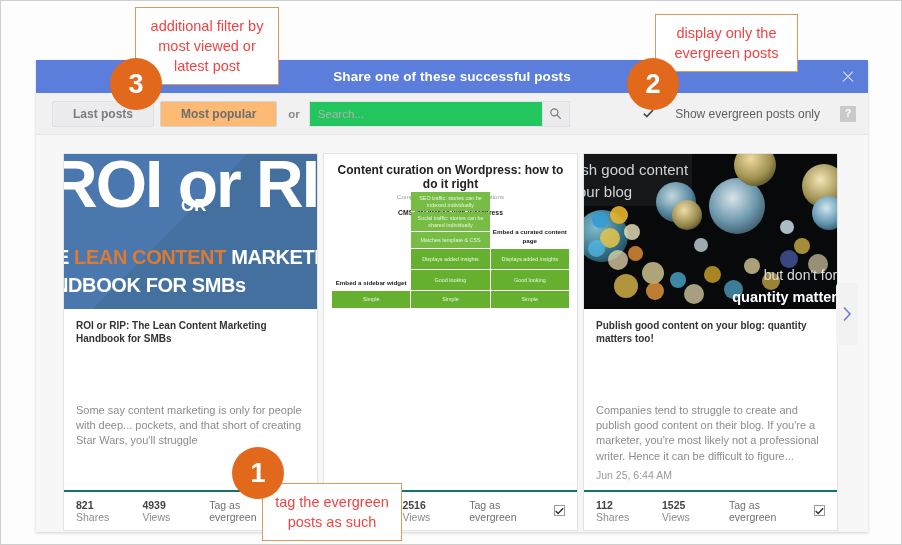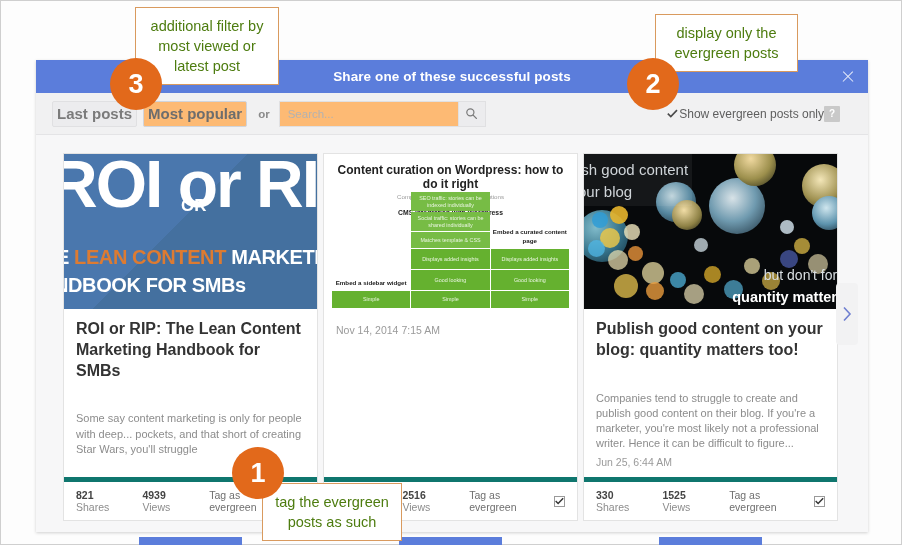--- a/index.html
+++ b/index.html
@@ -56,24 +56,24 @@
   .toolbar{
     height:42px;
     background:#f1f1f2;
     border-bottom:1px solid #e4e4e6;
     display:flex;align-items:center;
     padding:0 16px;
     box-sizing:border-box;
     position:relative;
   }
   .filter-btn{
-    font-size:15px;
+    font-size:12px;
     font-weight:bold;
     color:#7b7b7b;
-    padding:6px 4px;
+    padding:6px 20px;
     border-radius:2px;
     background:#ececee;
     border:1px solid #e0e0e2;
     cursor:pointer;
     line-height:1;
     box-sizing:border-box;
     height:26px;
     display:flex;align-items:center;
   }
   .filter-btn.active{
@@ -84,44 +84,44 @@
   .or-text{
     font-size:11.5px;color:#8a8a8a;
     margin:0 9px 0 11px;
     font-weight:bold;
   }
   .search-wrap{
     display:flex;align-items:center;
     height:26px;
   }
   .search-input{
-    width:179px;height:26px;
+    width:233px;height:26px;
     border:1px solid #e0e0e2;
-    background:#fdba74;
+    background:#22c55e;
     font-size:11.5px;
     color:#444;
     padding:0 8px;
     box-sizing:border-box;
     outline:none;
     font-family:"Liberation Sans", sans-serif;
     border-right:none;
   }
   .search-input::placeholder{color:#b2b2b2;}
   .search-btn{
     width:28px;height:26px;
     background:#ececee;
     border:1px solid #e0e0e2;
     display:flex;align-items:center;justify-content:center;
     cursor:pointer;
     box-sizing:border-box;
   }
   .evergreen-toggle{
     position:absolute;
-    right:28px;top:50%;transform:translateY(-50%);
-    display:flex;align-items:center;gap:0;
+    right:12px;top:50%;transform:translateY(-50%);
+    display:flex;align-items:center;gap:20px;
   }
   .tick-box{
     width:13px;height:13px;
     display:flex;align-items:center;justify-content:center;
     cursor:pointer;
   }
   .tick-box svg{display:block;}
   .evergreen-label{
     font-size:12px;color:#5e5e5e;
   }
@@ -160,41 +160,41 @@
     width:100%;height:155px;
     position:relative;overflow:hidden;
     background:#ddd;
   }
   .card-body{
     padding:10px 12px 0 12px;
     flex:1;
     display:flex;flex-direction:column;
   }
   .card-title{
-    font-size:16px;
+    font-size:10px;
     font-weight:bold;
     color:#333333;
     line-height:1.3;
-    margin:0 0 8px 0;
+    margin:0 0 24px 0;
     min-height:38px;
   }
   .card-excerpt{
     font-size:11px;
     color:#8c8c8c;
     line-height:1.38;
     margin:22px 0 0 0;
     flex:1;
   }
   .card-date{
     font-size:10.5px;
     color:#9a9a9a;
     margin:5px 0 9px 0;
   }
   .card-footer{
-    border-top:5px solid #0f766e;
+    border-top:2px solid #0f766e;
     padding:7px 12px;
     display:flex;align-items:center;
     font-size:10.5px;
     color:#8c8c8c;
   }
   .stat-num{font-weight:bold;color:#444;}
   .stat{margin-right:14px;}
   .tag-evergreen{
     margin-left:auto;
     display:flex;align-items:center;gap:6px;
@@ -309,21 +309,21 @@
   }
   .bub{position:absolute;border-radius:50%;}
 
   
   .anno{
     position:absolute;
     background:#ffffff;
     border:1px solid #d99a5e;
     text-align:center;
     font-size:14.5px;
-    color:#4d7c0f;
+    color:#ef4444;
     line-height:1.38;
     padding:8px 10px;
     box-sizing:border-box;
     z-index:40;
   }
   .badge{
     position:absolute;
     width:52px;height:52px;
     border-radius:50%;
     background:#e2691b;
@@ -432,21 +432,20 @@
               <div class="col">
                 <div class="lbl">Embed a curated content page</div>
                 <div class="blk" style="height:20px">Displays added insights</div>
                 <div class="blk" style="height:20px">Good looking</div>
                 <div class="blk" style="height:17px">Simple</div>
               </div>
             </div>
           </div>
         </div>
         <div class="card-body">
-          <div class="card-date">Nov 14, 2014 7:15 AM</div>
         </div>
         <div class="card-footer">
           <span class="stat"><span class="stat-num">679</span> <span>Shares</span></span>
           <span class="stat"><span class="stat-num">2516</span> <span>Views</span></span>
           <span class="tag-evergreen">
             <span>Tag as evergreen</span>
             <span class="cb">
               <svg width="9" height="8" viewBox="0 0 11 9">
                   <polyline points="0.8,4.6 3.8,7.6 10,1.1" fill="none" stroke="#333" stroke-width="1.8"></polyline>
                 </svg>
@@ -492,21 +491,21 @@
             <div class="ov-br1">but don't forg</div>
             <div class="ov-br2">quantity matters</div>
           </div>
         </div>
         <div class="card-body">
           <div class="card-title">Publish good content on your blog: quantity matters too!</div>
           <div class="card-excerpt">Companies tend to struggle to create and publish good content on their blog. If you're a marketer, you're most likely not a professional writer. Hence it can be difficult to figure...</div>
           <div class="card-date">Jun 25, 6:44 AM</div>
         </div>
         <div class="card-footer">
-          <span class="stat"><span class="stat-num">330</span> <span>Shares</span></span>
+          <span class="stat"><span class="stat-num">112</span> <span>Shares</span></span>
           <span class="stat"><span class="stat-num">1525</span> <span>Views</span></span>
           <span class="tag-evergreen">
             <span>Tag as evergreen</span>
             <span class="cb">
               <svg width="9" height="8" viewBox="0 0 11 9">
                   <polyline points="0.8,4.6 3.8,7.6 10,1.1" fill="none" stroke="#333" stroke-width="1.8"></polyline>
                 </svg>
             </span>
           </span>
         </div>

